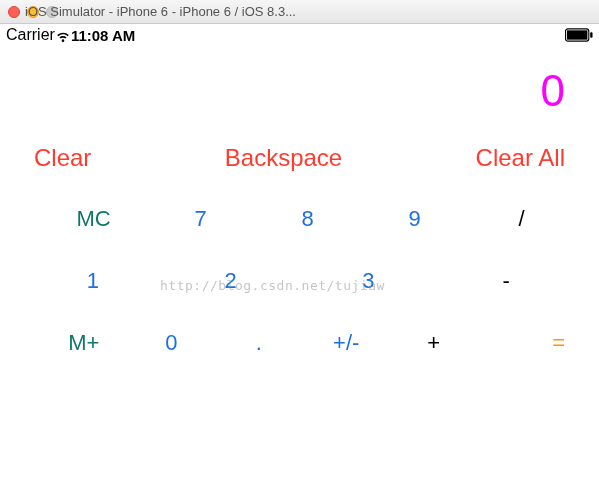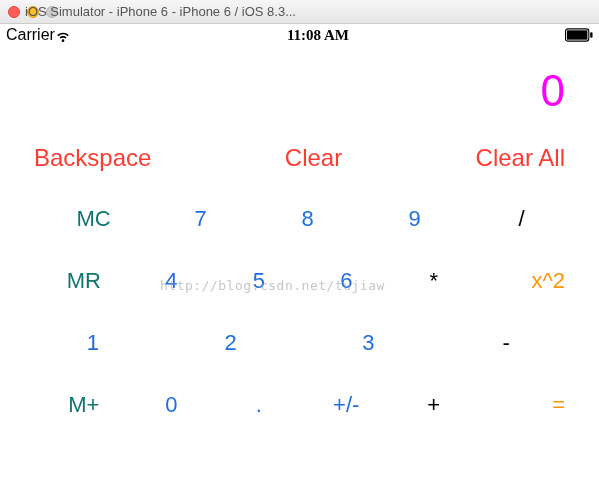--- a/index.html
+++ b/index.html
@@ -31,21 +31,21 @@
     .status-bar {
       height: 22px;
       display: flex;
       align-items: center;
       padding: 0 6px;
       font-size: 14px;
       color: #000;
       background: #fff;
     }
     .sb-left { display: flex; align-items: center; font-size: 16px; }
-    .sb-center { flex: 1; text-align: center; font-weight: 600; font-size: 15px; font-family: Liberation Serif, serif; }
+    .sb-center { flex: 1; text-align: left; font-weight: 600; font-size: 15px; }
     .sb-right { display: flex; align-items: center; justify-content: flex-end; }
     .wifi-icon svg { width: 16px; height: 16px; display: block; }
     .battery-icon svg { width: 28px; height: 14px; display: block; }
     .app {
       width: 100%;
       background: #fff;
     }
     .display {
       text-align: right;
       padding: 20px 34px 10px 0;
@@ -120,40 +120,32 @@
           <rect x="27" y="4" width="2.5" height="6" rx="1" fill="#000"></rect>
         </svg>
     </span>
   </div>
 </div>
 
 <div class="app">
   <div class="display">0</div>
 
   <div class="row-top">
+    <div>Clear</div>
     <div>Backspace</div>
-    <div>Clear</div>
     <div>Clear All</div>
   </div>
 
   <div class="grid">
     <div class="grid-row">
       <div class="cell c-mem">MC</div>
       <div class="cell c-num">7</div>
       <div class="cell c-num">8</div>
       <div class="cell c-num">9</div>
       <div class="cell c-op">/</div>
-    </div>
-    <div class="grid-row">
-      <div class="cell c-mem">MR</div>
-      <div class="cell c-num">4</div>
-      <div class="cell c-num">5</div>
-      <div class="cell c-num">6</div>
-      <div class="cell c-op">*</div>
-      <div class="cell c-fn">x^2</div>
     </div>
     <div class="grid-row">
       <div class="cell c-num">1</div>
       <div class="cell c-num">2</div>
       <div class="cell c-num">3</div>
       <div class="cell c-op">-</div>
     </div>
     <div class="grid-row">
       <div class="cell c-mem">M+</div>
       <div class="cell c-num">0</div>

